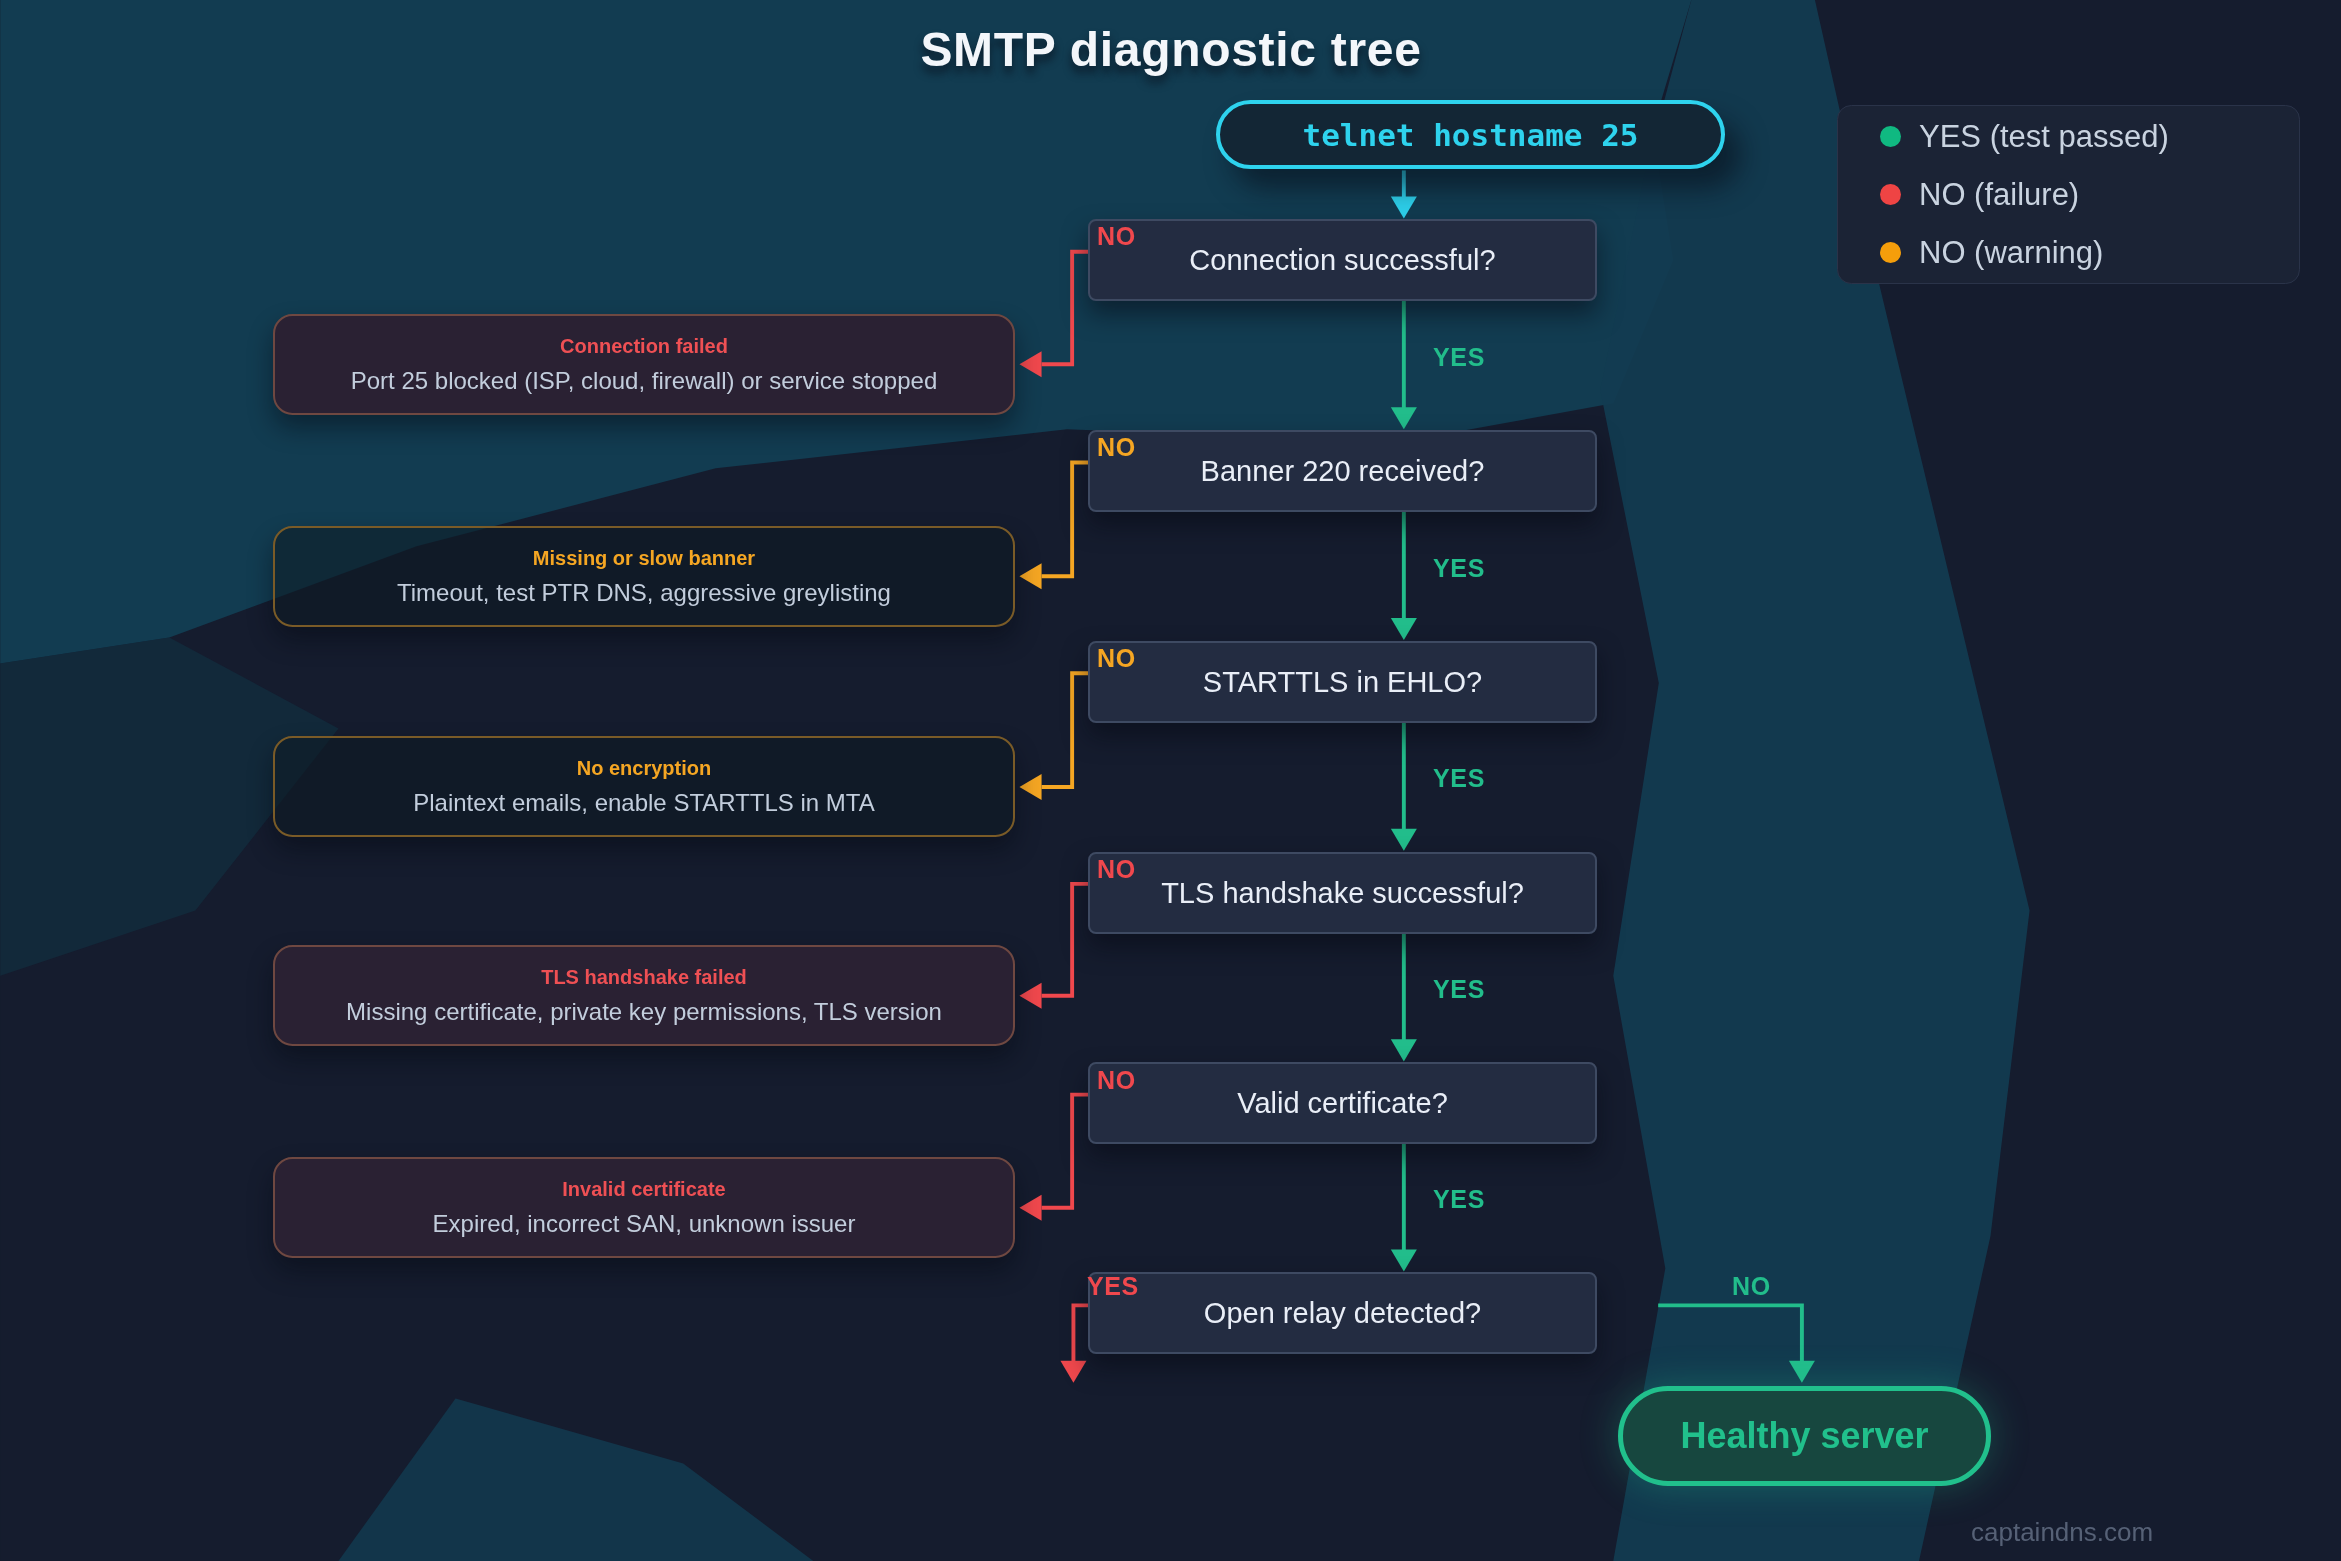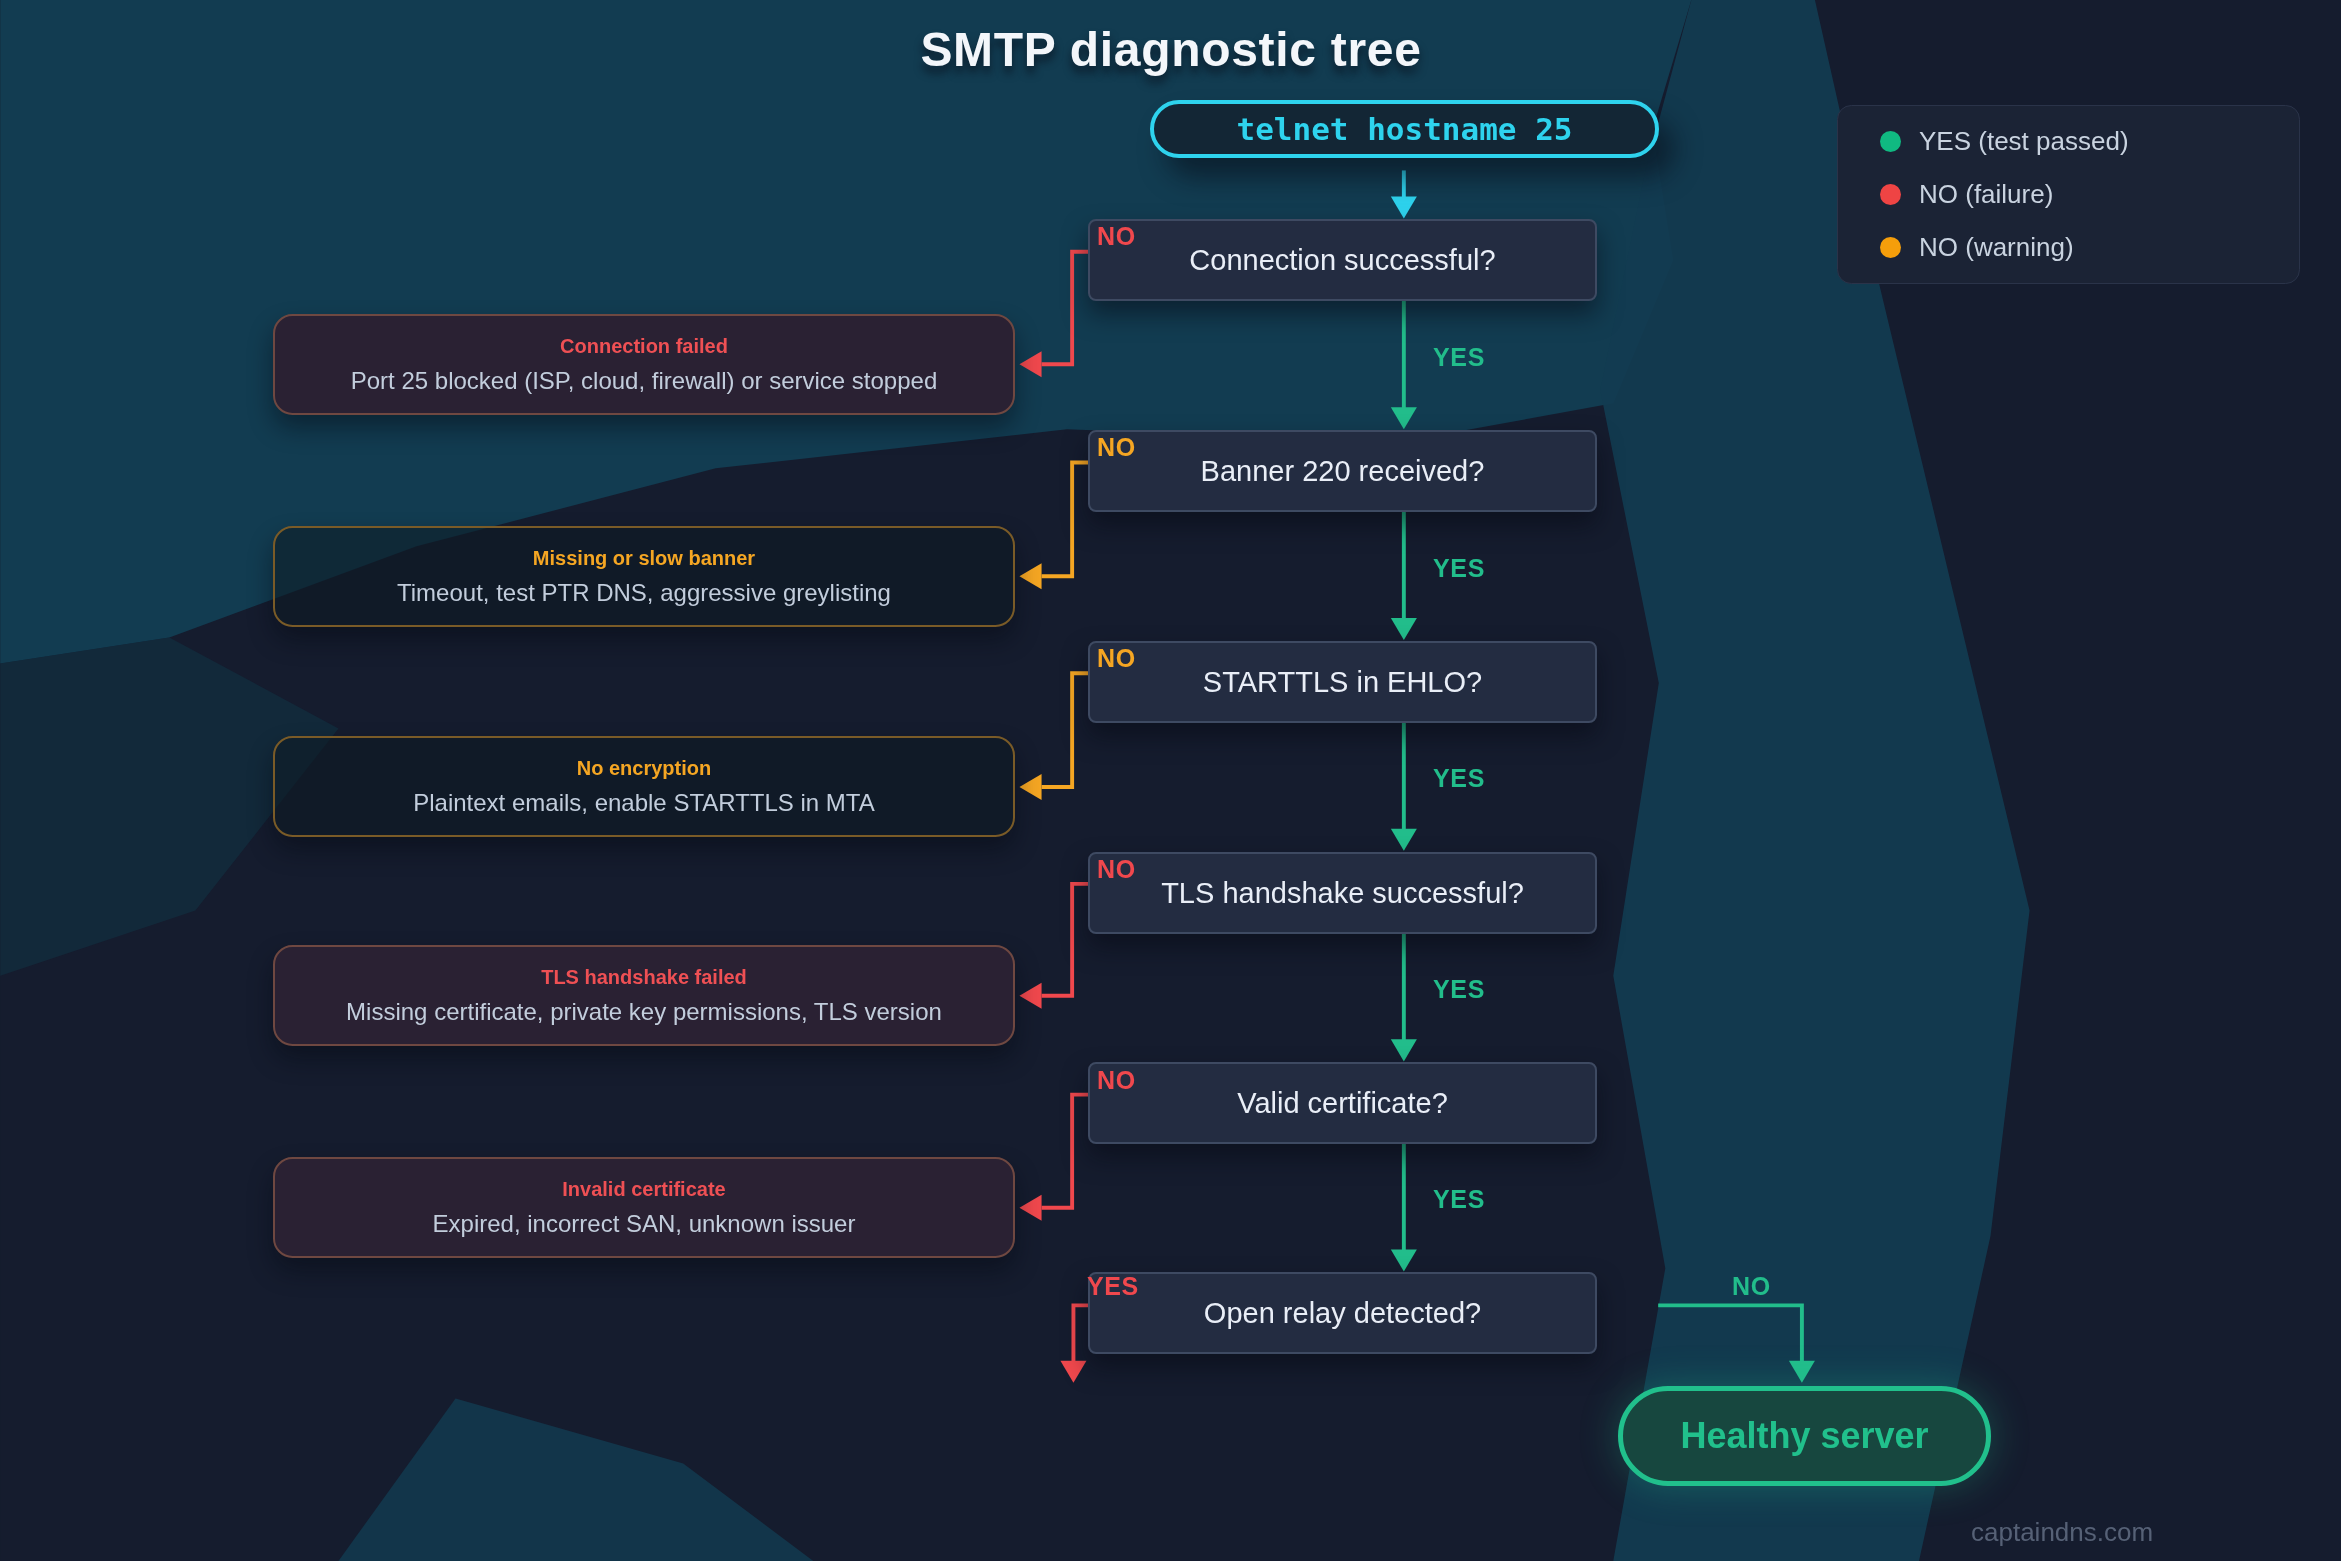--- a/index.html
+++ b/index.html
@@ -24,21 +24,21 @@
   .edges{position:absolute;inset:0;z-index:1;}
   .node{position:absolute;z-index:2;box-sizing:border-box;display:flex;align-items:center;justify-content:center;text-align:center;}
 
   .title{
     position:absolute;z-index:3;left:0;width:2342px;top:22px;text-align:center;
     font-size:48px;font-weight:bold;color:#f3f6fa;letter-spacing:0.7px;
     text-shadow:0 6.5px 9px rgba(8,12,24,.65);
   }
 
   .start-box{
-    left:1150px;top:100px;width:509px;height:58px;border-radius:35px;
+    left:1216px;top:100px;width:509px;height:69px;border-radius:35px;
     background:#132635;border:4.6px solid var(--cyan);
     box-shadow:15.6px 19.5px 26px rgba(8,12,24,.55);
     color:var(--cyan);font-family:"DejaVu Sans Mono", monospace;
     font-size:31px;font-weight:bold;
   }
 
   .q-box{
     left:1088px;width:509px;height:82px;border-radius:8px;
     background:var(--panel);border:2px solid var(--panel-border);
     box-shadow:0 13px 25px rgba(5,8,18,.5);
@@ -81,21 +81,21 @@
     position:absolute;z-index:2;left:1837px;top:105px;width:463px;height:179px;
     box-sizing:border-box;border-radius:14.3px;background:#1b2335;
     border:1.3px solid #2a3349;display:flex;flex-direction:column;
     justify-content:center;row-gap:22px;padding-left:42px;
   }
   .legend-item{display:flex;align-items:center;column-gap:18px;}
   .legend-item .dot{width:21px;height:21px;border-radius:50%;}
   .dot-green{background:#10b981;}
   .dot-red{background:#ef4444;}
   .dot-orange{background:#f59e0b;}
-  .legend-item .l-txt{font-size:26px;color:#c9d3e0;}
+  .legend-item .l-txt{font-size:31px;color:#c9d3e0;}
 
   .watermark{
     position:absolute;z-index:3;left:1971px;top:1517px;
     font-size:26px;color:#566176;
   }
 
   .e-start{stroke:var(--cyan);} .h-start{fill:var(--cyan);}
   .e-yes{stroke:var(--green);}  .h-yes{fill:var(--green);}
   .e-nof{stroke:var(--red);}    .h-nof{fill:var(--red);}
   .e-now{stroke:var(--orange);} .h-now{fill:var(--orange);}

